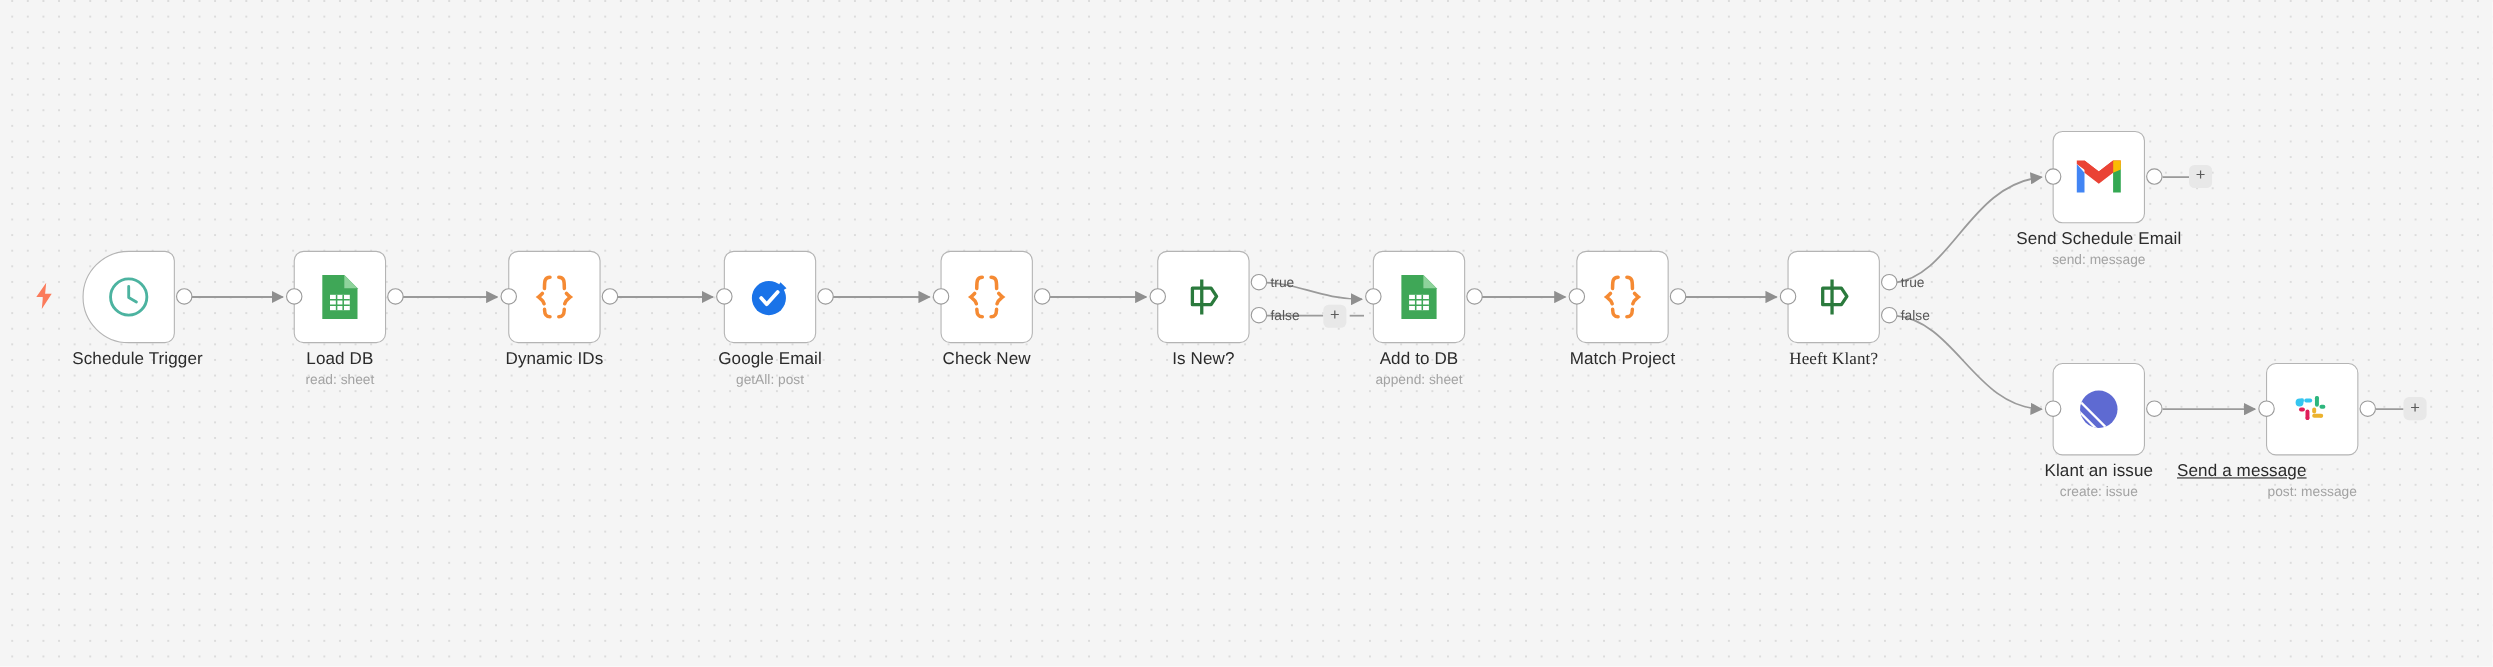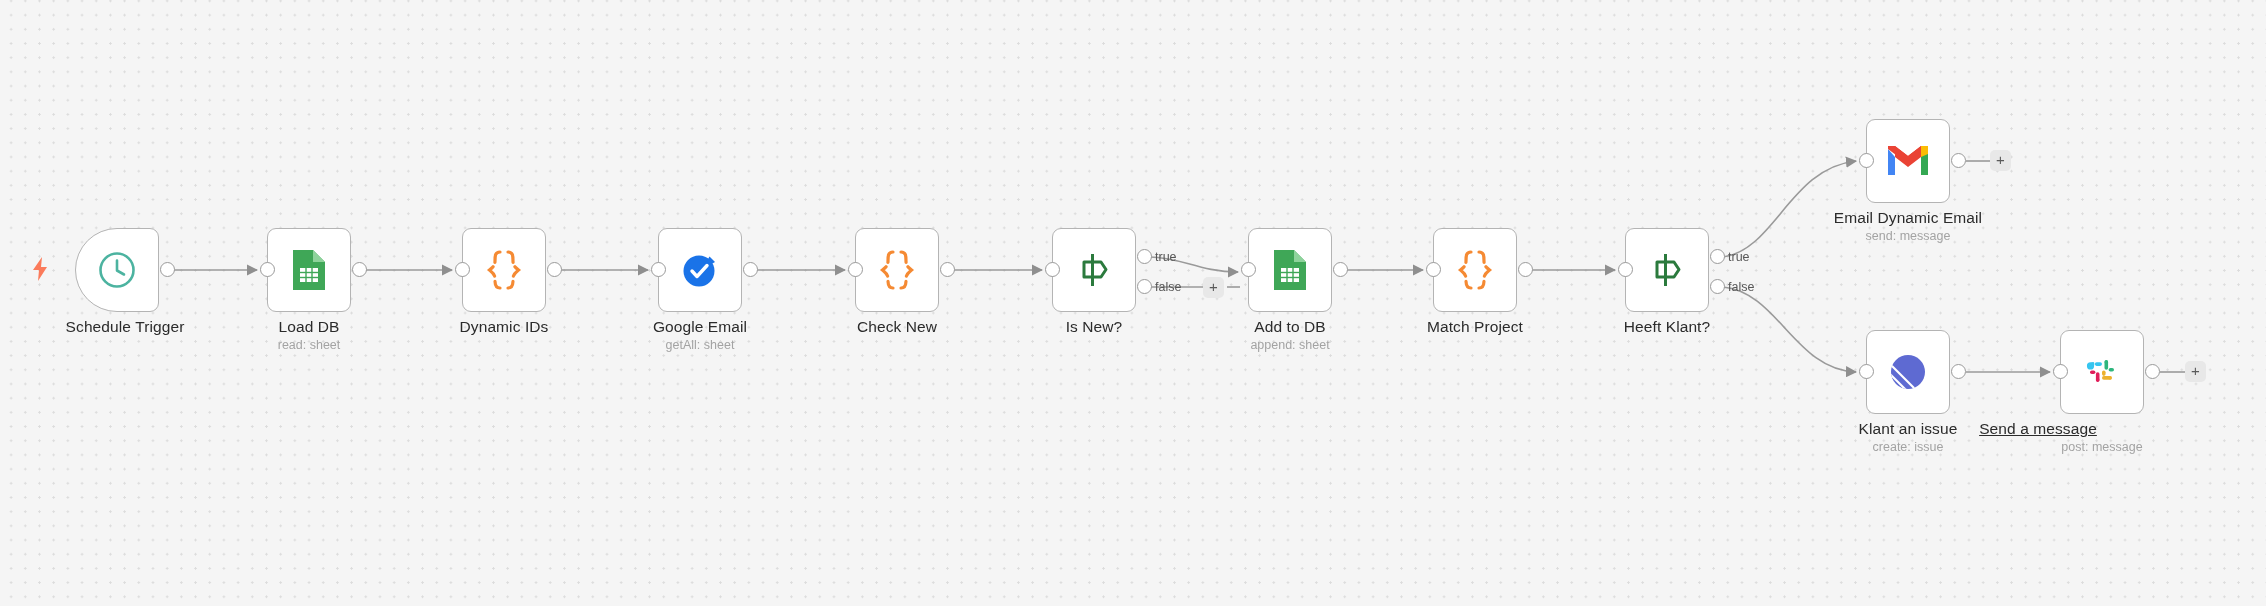--- a/index.html
+++ b/index.html
@@ -190,21 +190,21 @@
       <svg width="42" height="42" viewBox="0 0 42 42">
         <circle cx="20" cy="22" r="15.5" fill="#1a73e8"></circle>
         <path d="M13 22 L18 27.5 L28 16.5" fill="none" stroke="#ffffff" stroke-width="3.4" stroke-linecap="round" stroke-linejoin="round"></path>
         <path d="M30.5 7.5 L36 13 L31 16 L27.5 12.5 Z" fill="#1a73e8"></path>
       </svg>
     </div>
   </div>
   <div class="port" style="left:651px; top:262px;"></div>
   <div class="port" style="left:743px; top:262px;"></div>
   <div class="node-label" style="left:550px; top:318px; width:300px;">Google Email</div>
-  <div class="node-sublabel" style="left:550px; top:338px; width:300px;">getAll: sheet</div>
+  <div class="node-sublabel" style="left:550px; top:338px; width:300px;">getAll: post</div>
 
   <div class="node" style="left:855px; top:228px;">
     <div class="icon-wrap">
       <svg width="40" height="42" viewBox="0 0 40 42">
         <path d="M16 3 C11 3 11 7 11 12 C11 17 8 19 5.5 21 C8 23 11 25 11 30 C11 35 11 39 16 39" fill="none" stroke="#f58a33" stroke-width="3.2" stroke-linecap="round" stroke-dasharray="13 5"></path>
         <path d="M24 3 C29 3 29 7 29 12 C29 17 32 19 34.5 21 C32 23 29 25 29 30 C29 35 29 39 24 39" fill="none" stroke="#f58a33" stroke-width="3.2" stroke-linecap="round" stroke-dasharray="13 5"></path>
       </svg>
     </div>
   </div>
   <div class="port" style="left:848px; top:262px;"></div>
@@ -265,38 +265,38 @@
         <line x1="18.5" y1="4" x2="18.5" y2="36" stroke="#2b7a3d" stroke-width="3"></line>
         <path d="M10 12 L27 12 L32 19.5 L27 27 L10 27 Z" fill="none" stroke="#2b7a3d" stroke-width="3" stroke-linejoin="round"></path>
       </svg>
     </div>
   </div>
   <div class="port" style="left:1618px; top:262px;"></div>
   <div class="port" style="left:1710px; top:249px;"></div>
   <div class="port" style="left:1710px; top:279px;"></div>
   <div class="port-label" style="left:1728px; top:250px;">true</div>
   <div class="port-label" style="left:1728px; top:280px;">false</div>
-  <div class="node-label" style="left:1517px; top:318px; width:300px;">Heeft Klant?</div>
+  <div class="node-label" style="left:1517px; top:318px; width:300px;font-family:Liberation Serif, serif;">Heeft Klant?</div>
 
   <div class="node" style="left:1866px; top:119px;">
     <div class="icon-wrap">
       <svg width="44" height="34" viewBox="0 0 44 34">
         <path d="M2 5 L2 31 L9 31 L9 13 L2 5 Z" fill="#4285f4"></path>
         <path d="M35 5 L35 31 L42 31 L42 5 L35 5 Z" fill="#34a853"></path>
         <path d="M2 5 L22 20 L42 5 L42 2 L35 2 L22 12 L9 2 L2 2 Z" fill="#ea4335"></path>
         <path d="M35 2 L42 2 L42 10 L35 13 Z" fill="#fbbc04"></path>
         <path d="M9 13 L22 23 L35 13 L35 31 L9 31 Z" fill="#ffffff" opacity="0"></path>
         <path d="M9 2 L9 31 L9 13 L22 23 L35 13 L35 2 L22 12 Z" fill="#ea4335"></path>
         <path d="M2 2 L2 10 L9 13 L9 2 Z" fill="#c5221f" opacity="0"></path>
       </svg>
     </div>
   </div>
   <div class="port" style="left:1859px; top:153px;"></div>
   <div class="port" style="left:1951px; top:153px;"></div>
-  <div class="node-label" style="left:1758px; top:209px; width:300px;">Email Dynamic Email</div>
+  <div class="node-label" style="left:1758px; top:209px; width:300px;">Send Schedule Email</div>
   <div class="node-sublabel" style="left:1758px; top:229px; width:300px;">send: message</div>
   <div class="plus-btn" style="left:1990px; top:150px;">+</div>
 
   <div class="node" style="left:1866px; top:330px;">
     <div class="icon-wrap">
       <svg width="42" height="42" viewBox="0 0 42 42">
         <defs>
           <clipPath id="linear-clip">
             <circle cx="21" cy="21" r="17"></circle>
           </clipPath>

